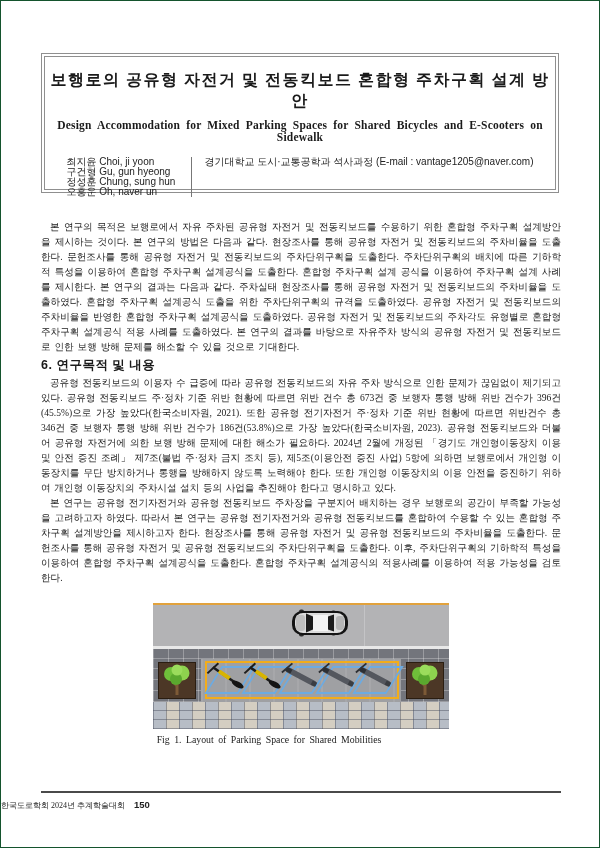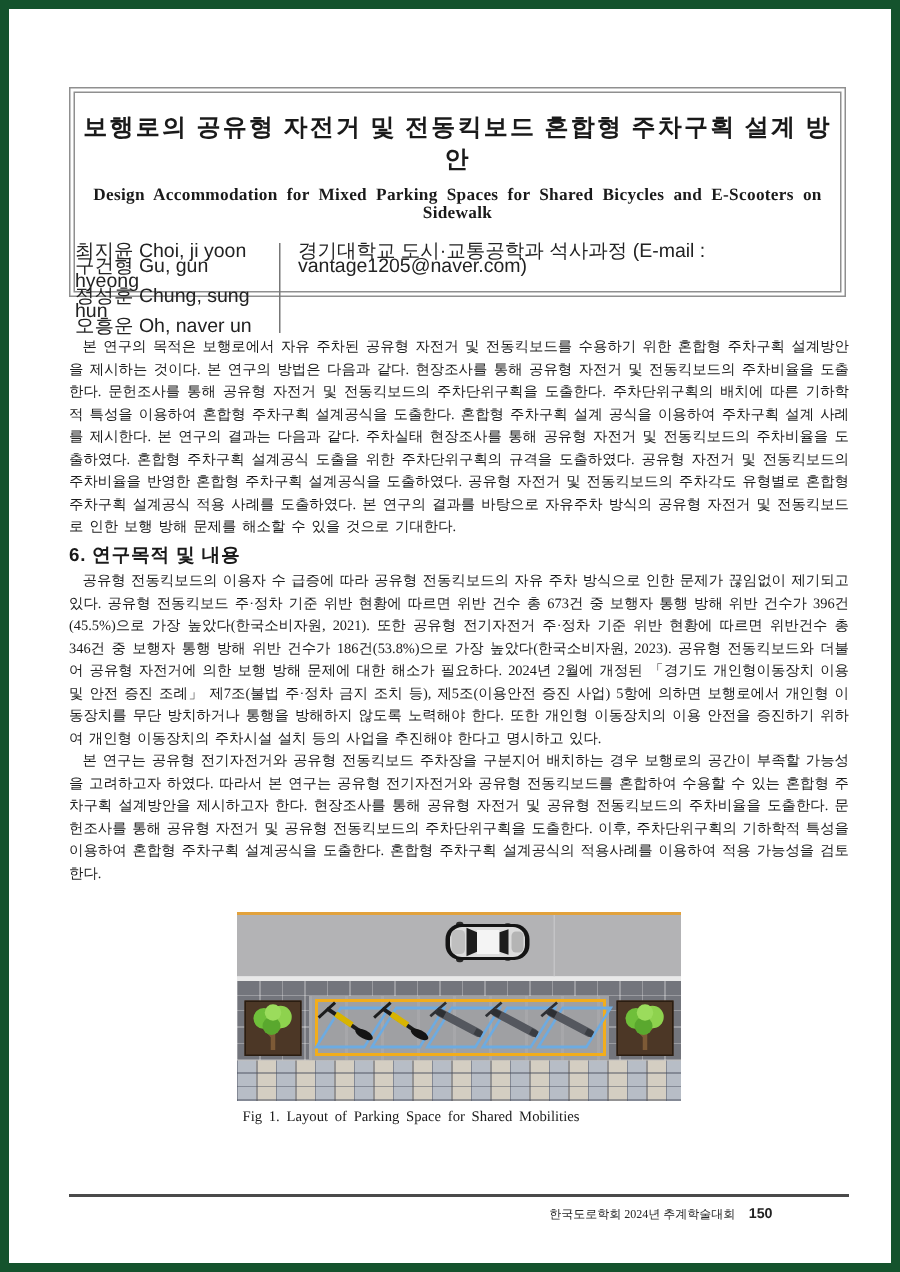--- a/index.html
+++ b/index.html
@@ -1,34 +1,34 @@
 <!DOCTYPE html>
 <html><head>
 <meta charset="utf-8">
 <style>
   html,body{margin:0;padding:0;background:#888;}
   .page{
     position:relative;width:600px;height:848px;margin:0 auto;
-    background:#ffffff;border:6px solid #14532d;box-sizing:border-box;
+    background:#ffffff;border:1px solid #14532d;box-sizing:border-box;
     font-family:"Liberation Serif", serif;color:#1a1a1a;overflow:hidden;
   }
   
   .title-box{
     position:absolute;left:40px;top:52px;width:518px;height:140px;
     border:1px solid #8f8f8f;padding:2px;box-sizing:border-box;background:#fff;
   }
   .title-box-inner{
     width:100%;height:100%;border:1px solid #8f8f8f;box-sizing:border-box;
     text-align:center;
   }
   .title-ko{margin-top:13px;font-size:16px;font-weight:bold;letter-spacing:1.5px;}
   .title-en{margin-top:7px;font-size:11.5px;font-weight:bold;word-spacing:3px;letter-spacing:.2px;}
   .authors{
     display:flex;justify-content:center;margin-top:14px;
-    font-family:"Liberation Sans", sans-serif;font-size:13px;line-height:10px;
+    font-family:"Liberation Sans", sans-serif;font-size:10px;line-height:10px;
     text-align:left;color:#222;
   }
   .author-names{padding-right:16px;border-right:1px solid #777;}
   .author-affs{padding-left:12px;}
   
   .abstract{
     position:absolute;left:40px;top:218px;width:520px;
     font-size:9.6px;line-height:15px;text-align:justify;word-spacing:1.5px;
   }
   .abstract p{margin:0;text-indent:9px;}
@@ -82,21 +82,21 @@
       repeating-linear-gradient(90deg, rgba(70,75,90,.45) 0 1px, rgba(0,0,0,0) 1px 13px),
       repeating-linear-gradient(90deg, #b7bdc6 0 13px, #d4cec2 13px 26px);
   }
   .fig-caption{
     position:absolute;left:0;top:733px;width:536px;text-align:center;
     font-size:9.8px;word-spacing:2px;
   }
   
   .footer-rule{position:absolute;left:40px;top:790px;width:520px;height:2px;background:#4a4a4a;}
   .footer{
-    position:absolute;left:0;top:798px;width:509px;text-align:right;font-size:8px;color:#222;
+    position:absolute;left:0;top:798px;width:509px;text-align:left;font-size:8px;color:#222;
   }
   .footer .page-num{
     font-family:"Liberation Sans", sans-serif;font-size:9.5px;font-weight:bold;margin-left:9px;
   }
 </style>
 </head>
 <body>
 
 <div class="page">
 

